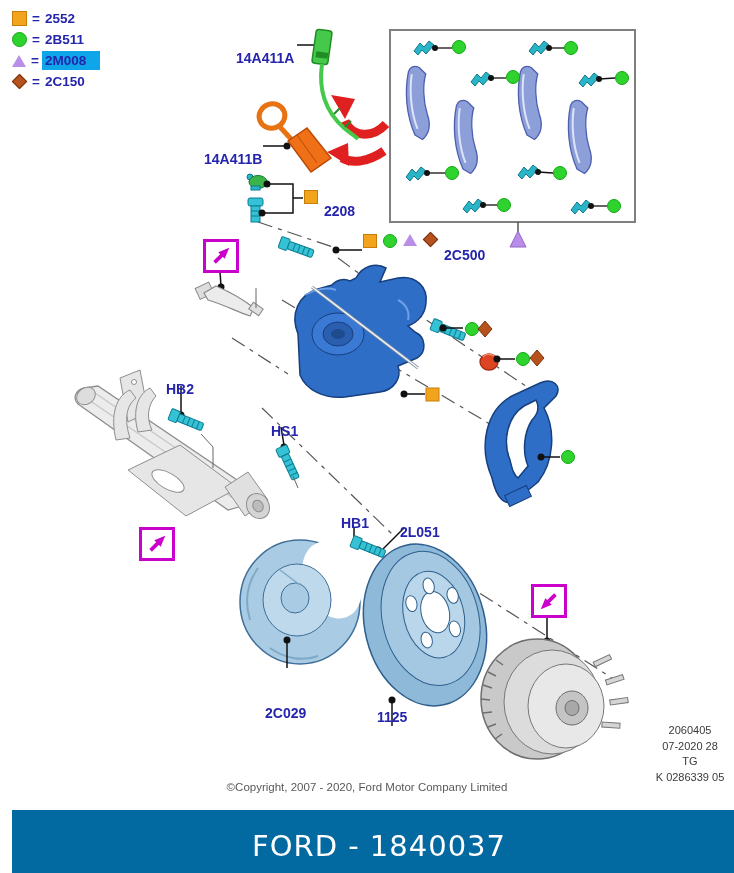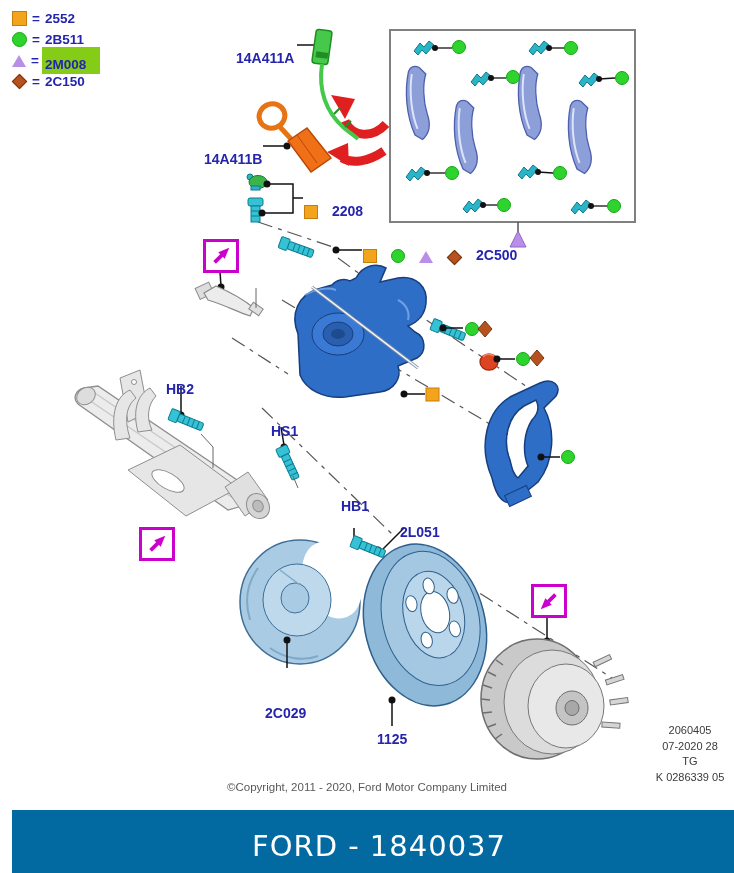--- a/index.html
+++ b/index.html
@@ -3,37 +3,37 @@
 <meta charset="utf-8">
 <style>
   html,body{margin:0;padding:0;background:#fff;}
   .stage{position:relative;width:734px;height:873px;background:#fff;overflow:hidden;
          font-family:"Liberation Sans",sans-serif;}
   svg{position:absolute;left:0;top:0;}
 
   
   .plabel{position:absolute;font-size:14px;font-weight:bold;color:#2424ad;
           white-space:nowrap;line-height:15px;cursor:pointer;margin-top:14px;}
-  .pgroup{position:absolute;display:flex;align-items:flex-end;gap:14px;}
+  .pgroup{position:absolute;display:flex;align-items:flex-start;gap:6px;}
 
   
   .ic-sq{display:inline-block;width:12px;height:12px;background:#f2a41c;border:1px solid #c87d08;}
   .ic-ci{display:inline-block;width:12px;height:12px;border-radius:50%;background:#2ed32e;border:1px solid #12a812;}
   .ic-tri{display:inline-block;width:0;height:0;border-left:7px solid transparent;
           border-right:7px solid transparent;border-bottom:12px solid #b98ee8;}
   .ic-di{display:inline-block;width:9px;height:9px;background:#b5521d;border:1px solid #7a330e;
          transform:rotate(45deg);margin:0 2px;}
 
   
   .legend{position:absolute;left:12px;top:8px;}
   .legend-row{display:flex;align-items:center;height:21px;gap:5px;
               font-size:13.5px;font-weight:bold;color:#2424ad;}
   .legend-row .ic-sq,.legend-row .ic-ci{width:13px;height:13px;}
   .legend-code{cursor:pointer;}
-  .legend-code.hl{background:#84cc16;padding:10px 14px 2px 3px;margin-left:-2px;}
+  .legend-code.hl{background:#0ea5e9;padding:2px 14px 2px 3px;margin-left:-2px;}
 
   
   .refbox{position:absolute;width:30px;height:28px;background:#fff;border:3px solid #cc00cc;
           display:flex;align-items:center;justify-content:center;cursor:pointer;}
   .refbox svg{position:static;}
   .refbox.flip{transform:rotate(180deg);}
 
   
   .plate{position:absolute;left:638px;top:723px;width:104px;text-align:center;
          font-size:11px;color:#3a3a3a;line-height:15.5px;}
@@ -356,24 +356,24 @@
 <div class="pgroup" style="left:363px;top:234px;">
   <span class="ic-sq"></span>
   <span class="ic-ci"></span>
   <span class="ic-tri"></span>
   <span class="ic-di"></span>
   <span class="plabel" style="position:static;">2C500</span>
 </div>
 
 <div class="plabel" style="left:166px;top:368px;">HB2</div>
 <div class="plabel" style="left:271px;top:410px;">HS1</div>
-<div class="plabel" style="left:341px;top:485px;">HB1</div>
+<div class="plabel" style="left:341px;top:502px;">HB1</div>
 <div class="plabel" style="left:400px;top:511px;">2L051</div>
 <div class="plabel" style="left:265px;top:692px;">2C029</div>
-<div class="plabel" style="left:377px;top:718px;text-align:right;">1125</div>
+<div class="plabel" style="left:377px;top:696px;text-align:right;">1125</div>
 
 <div class="refbox" style="left:203px;top:239px;">
   <svg width="22" height="22" viewBox="0 0 24 24">
     <line x1="5" y1="19" x2="13" y2="11" stroke="#cc00cc" stroke-width="4"></line>
     <polygon points="21,3 9,8 16,15" fill="#cc00cc"></polygon>
   </svg>
 </div>
 <div class="refbox" style="left:139px;top:527px;">
   <svg width="22" height="22" viewBox="0 0 24 24">
     <line x1="5" y1="19" x2="13" y2="11" stroke="#cc00cc" stroke-width="4"></line>
@@ -387,19 +387,19 @@
   </svg>
 </div>
 
 <div class="plate">
   <div>2060405</div>
   <div>07-2020 28</div>
   <div>TG</div>
   <div>K 0286339 05</div>
 </div>
 
-<div class="copyright">©Copyright, 2011 - 2020, Ford Motor Company Limited</div>
+<div class="copyright">©Copyright, 2007 - 2020, Ford Motor Company Limited</div>
 
 <div class="banner">
   <span>FORD - 1840037</span>
 </div>
 
 </div>
 
 </body></html>

